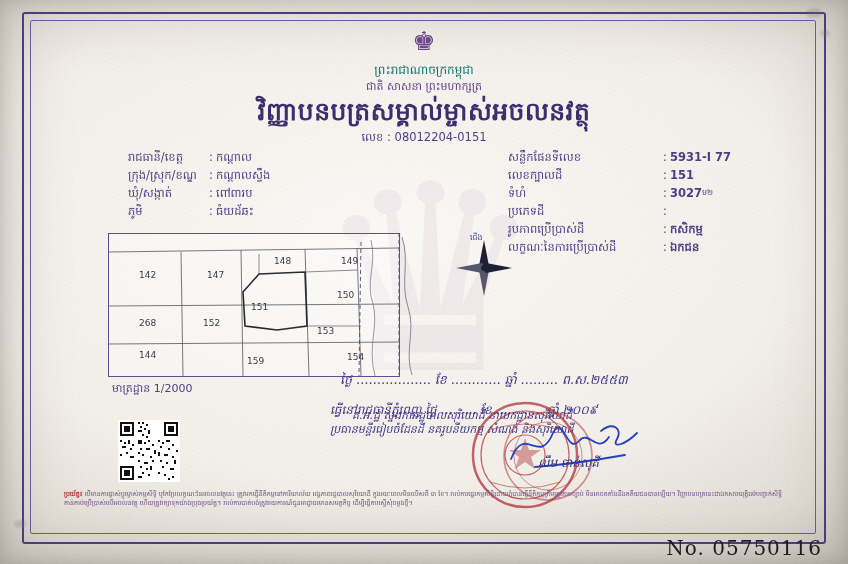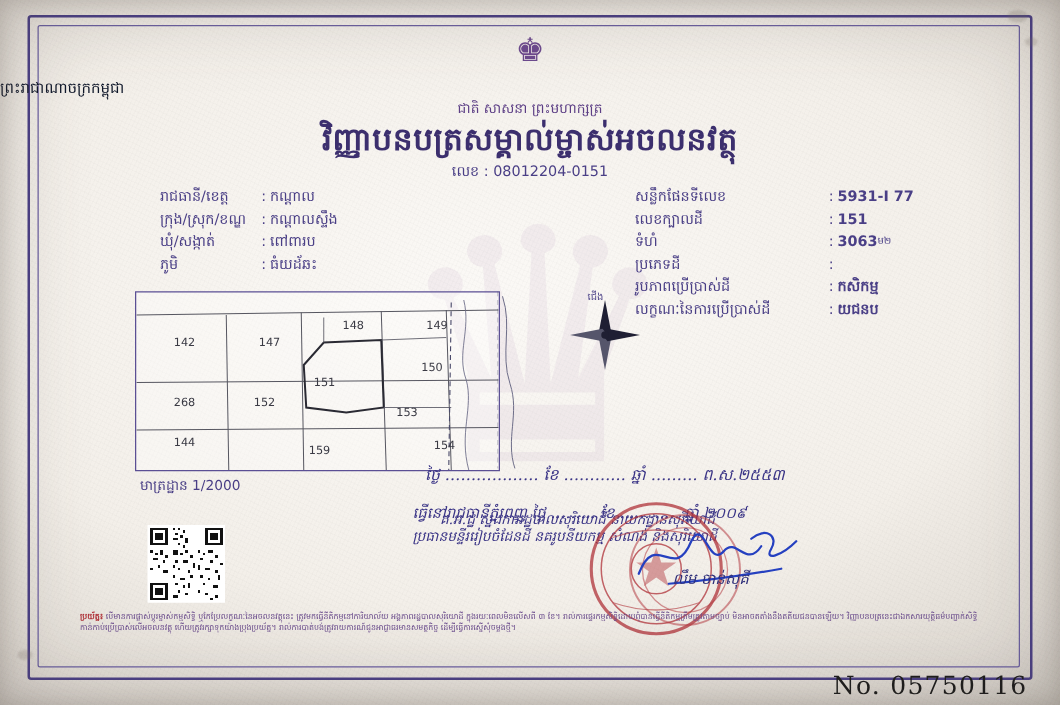--- a/index.html
+++ b/index.html
@@ -71,21 +71,21 @@
     position: absolute;
     left: 0; right: 0; top: 28px;
     text-align: center;
     color: #6d4a8e;
     font-size: 26px;
     line-height: 26px;
   }
   .kh { font-family: "DejaVu Sans", sans-serif; }
   #kingdom-line1 {
     position: absolute; left:0; right:0; top: 62px;
-    color:#0f172a; font-size: 12px;
+    text-align:center; color:#0f766e; font-size: 12px;
   }
   #kingdom-line2 {
     position: absolute; left:0; right:0; top: 79px;
     text-align:center; color:#5d3f86; font-size: 11px;
   }
   #doc-title {
     position: absolute; left:0; right:0; top: 96px;
     text-align:center; color:#3c2f6e; font-size: 25px; font-weight: bold;
     letter-spacing: 0.5px;
   }
@@ -286,37 +286,37 @@
       <span class="fval">5931-I 77</span>
     </div>
     <div class="frow">
       <span class="flabel kh">លេខក្បាលដី</span>
       <span class="fsep">:</span>
       <span class="fval">151</span>
     </div>
     <div class="frow">
       <span class="flabel kh">ទំហំ</span>
       <span class="fsep">:</span>
-      <span class="fval">3063</span>
+      <span class="fval">3027</span>
       <span class="sup kh">ម២</span>
     </div>
     <div class="frow">
       <span class="flabel kh">ប្រភេទដី</span>
       <span class="fsep">:</span>
       <span class="fval kh"></span>
     </div>
     <div class="frow">
       <span class="flabel kh">រូបភាពប្រើប្រាស់ដី</span>
       <span class="fsep">:</span>
       <span class="fval kh">កសិកម្ម</span>
     </div>
     <div class="frow">
       <span class="flabel kh">លក្ខណៈនៃការប្រើប្រាស់ដី</span>
       <span class="fsep">:</span>
-      <span class="fval kh">យជនប</span>
+      <span class="fval kh">ឯកជន</span>
     </div>
   </div>
 
   <div id="map-box">
     <svg id="map-svg" width="290" height="142" viewBox="0 0 290 142">
       <g stroke="#55555f" stroke-width="0.8" fill="none">
         <path d="M0,18 L290,14"></path>
         <path d="M0,72 L290,70"></path>
         <path d="M0,110 L290,108"></path>
         <path d="M72,18 L74,142"></path>

